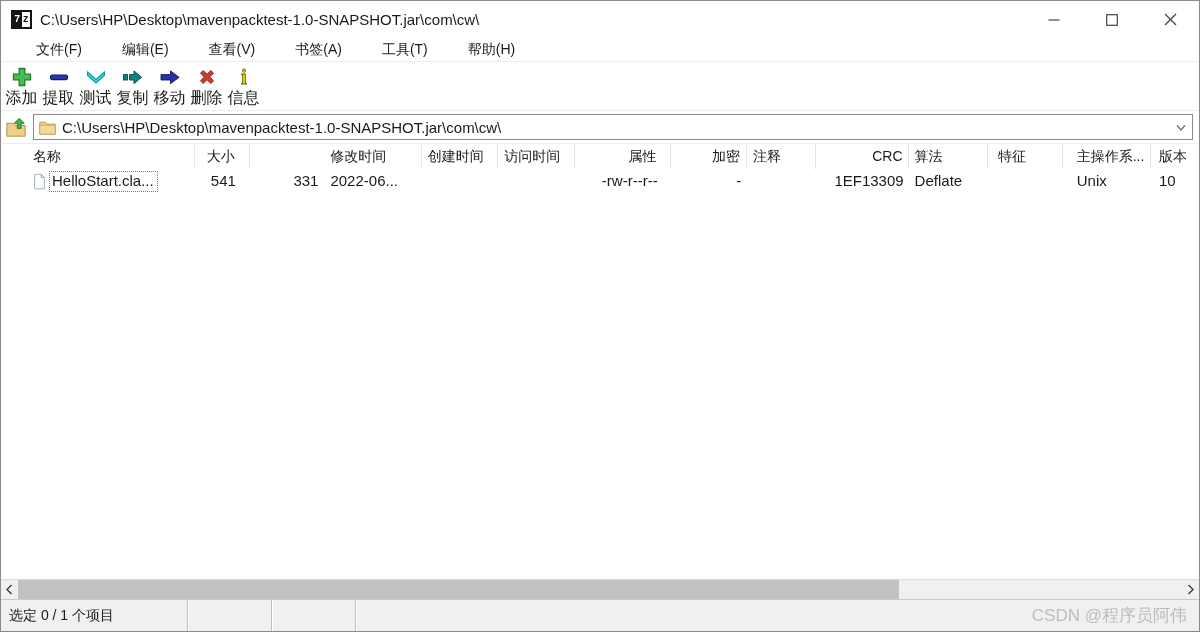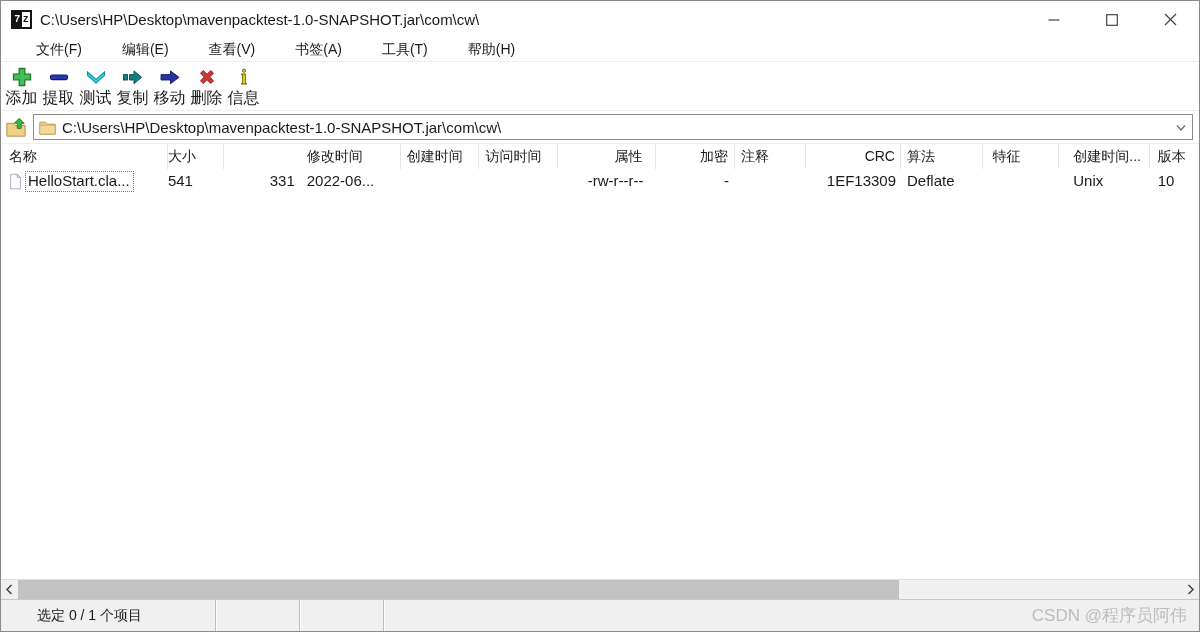--- a/index.html
+++ b/index.html
@@ -48,22 +48,22 @@
   .combo-path { font-size:15px; flex:1 1 auto; white-space:nowrap; overflow:hidden; }
   .combo-arrow { width:22px; flex:0 0 auto; display:flex; justify-content:center; }
   
   .list { flex:1 1 auto; display:flex; flex-direction:column; background:#fff; overflow:hidden; }
   .hdr-row, .file-row { display:flex; flex:0 0 auto; }
   .hdr-row { height:25px; }
   .file-row { height:25px; }
   .hcell { font-size:14px; line-height:24px; border-right:1px solid #e4e4e4;
            white-space:nowrap; overflow:hidden; }
   .cell  { font-size:15px; line-height:24px; white-space:nowrap; overflow:hidden; }
-  .c0 { width:170px; padding-left:8px; }
-  .c1 { width:57px;  padding-right:14px; }
+  .c0 { width:170px; padding-left:0;margin-left:32px; }
+  .c1 { width:57px;  text-align:right; padding-right:14px; }
   .c2 { width:78px;  padding-left:4px;margin-top:44px; }
   .c2v{ width:78px;  text-align:right; padding-right:6px; }
   .c3 { width:102px;  padding-left:6px; }
   .c4 { width:80px;  padding-left:6px; }
   .c5 { width:80px;  padding-left:6px; }
   .c6 { width:100px; text-align:right; padding-right:13px; }
   .c7 { width:80px;  text-align:right; padding-right:6px; }
   .c8 { width:72px;  padding-left:6px; }
   .c9 { width:97px;  text-align:right; padding-right:5px; }
   .c10{ width:83px;  padding-left:6px; }
@@ -75,21 +75,21 @@
   .name-text { border:1px dotted #7a7a7a; padding:0 3px 1px 2px; font-size:15px; line-height:18px; }
   .filler { flex:1 1 auto; background:#fff; }
   
   .hscroll { height:20px; flex:0 0 auto; background:#f0f0f0; border-top:1px solid #dcdcdc;
              position:relative; display:flex; align-items:stretch; }
   .scroll-btn { width:17px; display:flex; align-items:center; justify-content:center; flex:0 0 auto; }
   .scroll-track { flex:1 1 auto; position:relative; }
   .scroll-thumb { position:absolute; left:0; top:0; width:881px; height:100%; background:#c2c2c2; }
   
   .statusbar { height:32px; flex:0 0 auto; background:#f0f0f0; border-top:1px solid #c9c9c9;
-               display:flex; align-items:stretch; font-size:14px;padding-left:28px; }
+               display:flex; align-items:stretch; font-size:14px; }
   .spanel { display:flex; align-items:center; padding-left:8px;
             border-right:1px solid #bdbdbd; box-shadow:1px 0 0 #ffffff; }
   .sp0 { width:187px; } .sp1 { width:84px; } .sp2 { width:84px; }
   .sp3 { flex:1 1 auto; border-right:none; box-shadow:none; justify-content:flex-end; padding-right:12px; }
   .watermark { color:#bcbcbc; font-size:17px;text-align:right; }
 </style>
 </head>
 <body>
 
 <div class="window">
@@ -205,21 +205,21 @@
       <div class="hcell c2">压缩后大...</div>
       <div class="hcell c3">修改时间</div>
       <div class="hcell c4">创建时间</div>
       <div class="hcell c5">访问时间</div>
       <div class="hcell c6">属性</div>
       <div class="hcell c7">加密</div>
       <div class="hcell c8">注释</div>
       <div class="hcell c9">CRC</div>
       <div class="hcell c10">算法</div>
       <div class="hcell c11">特征</div>
-      <div class="hcell c12">创建时间...</div>
+      <div class="hcell c12">主操作系...</div>
       <div class="hcell c13">版本</div>
     </div>
     <div class="file-row">
       <div class="cell c0">
         <span class="name-wrap">
           <svg width="13" height="17" viewBox="0 0 16 20">
             <path d="M2 1 h8 l4 4 v14 H2 Z" fill="#fdfdfd" stroke="#97a3b4" stroke-width="1"></path>
             <path d="M10 1 l4 4 h-4 Z" fill="#e3e9f2" stroke="#97a3b4" stroke-width="1"></path>
           </svg>
           <span class="name-text">HelloStart.cla...</span>

